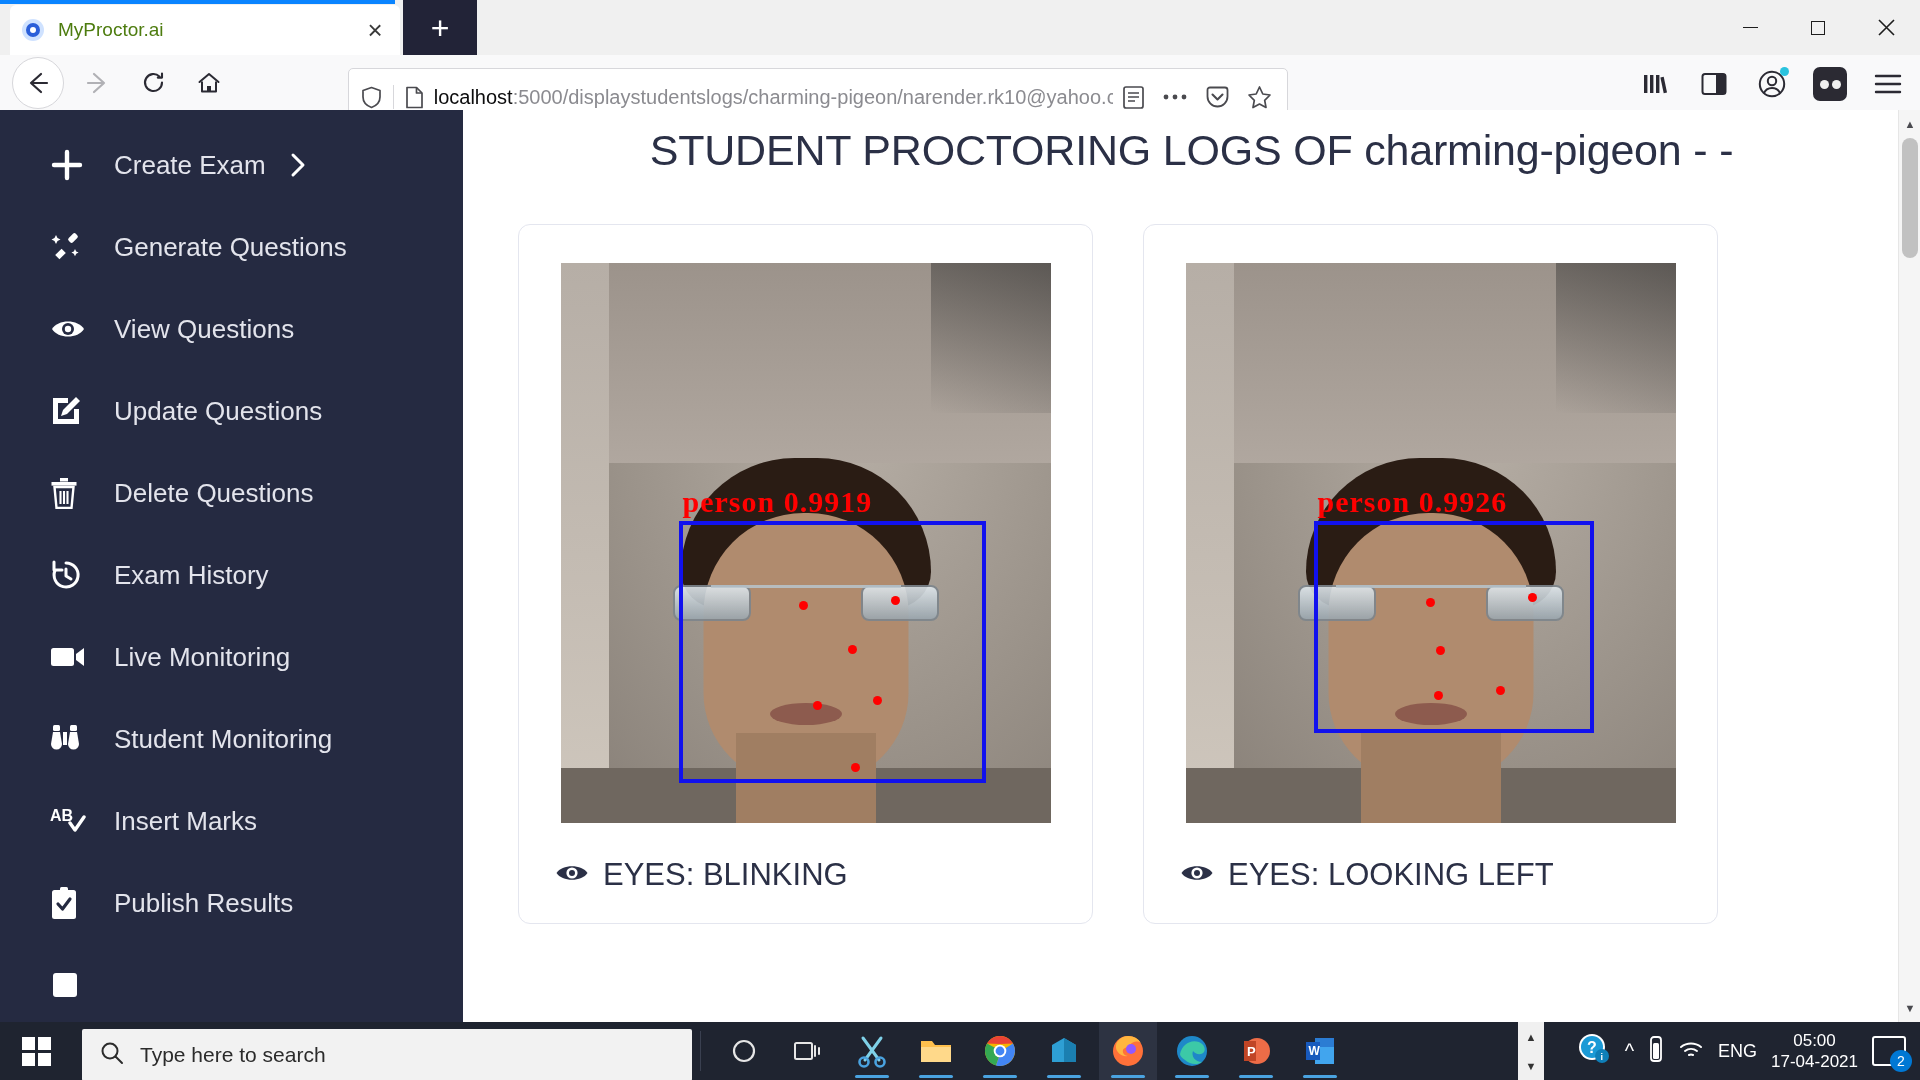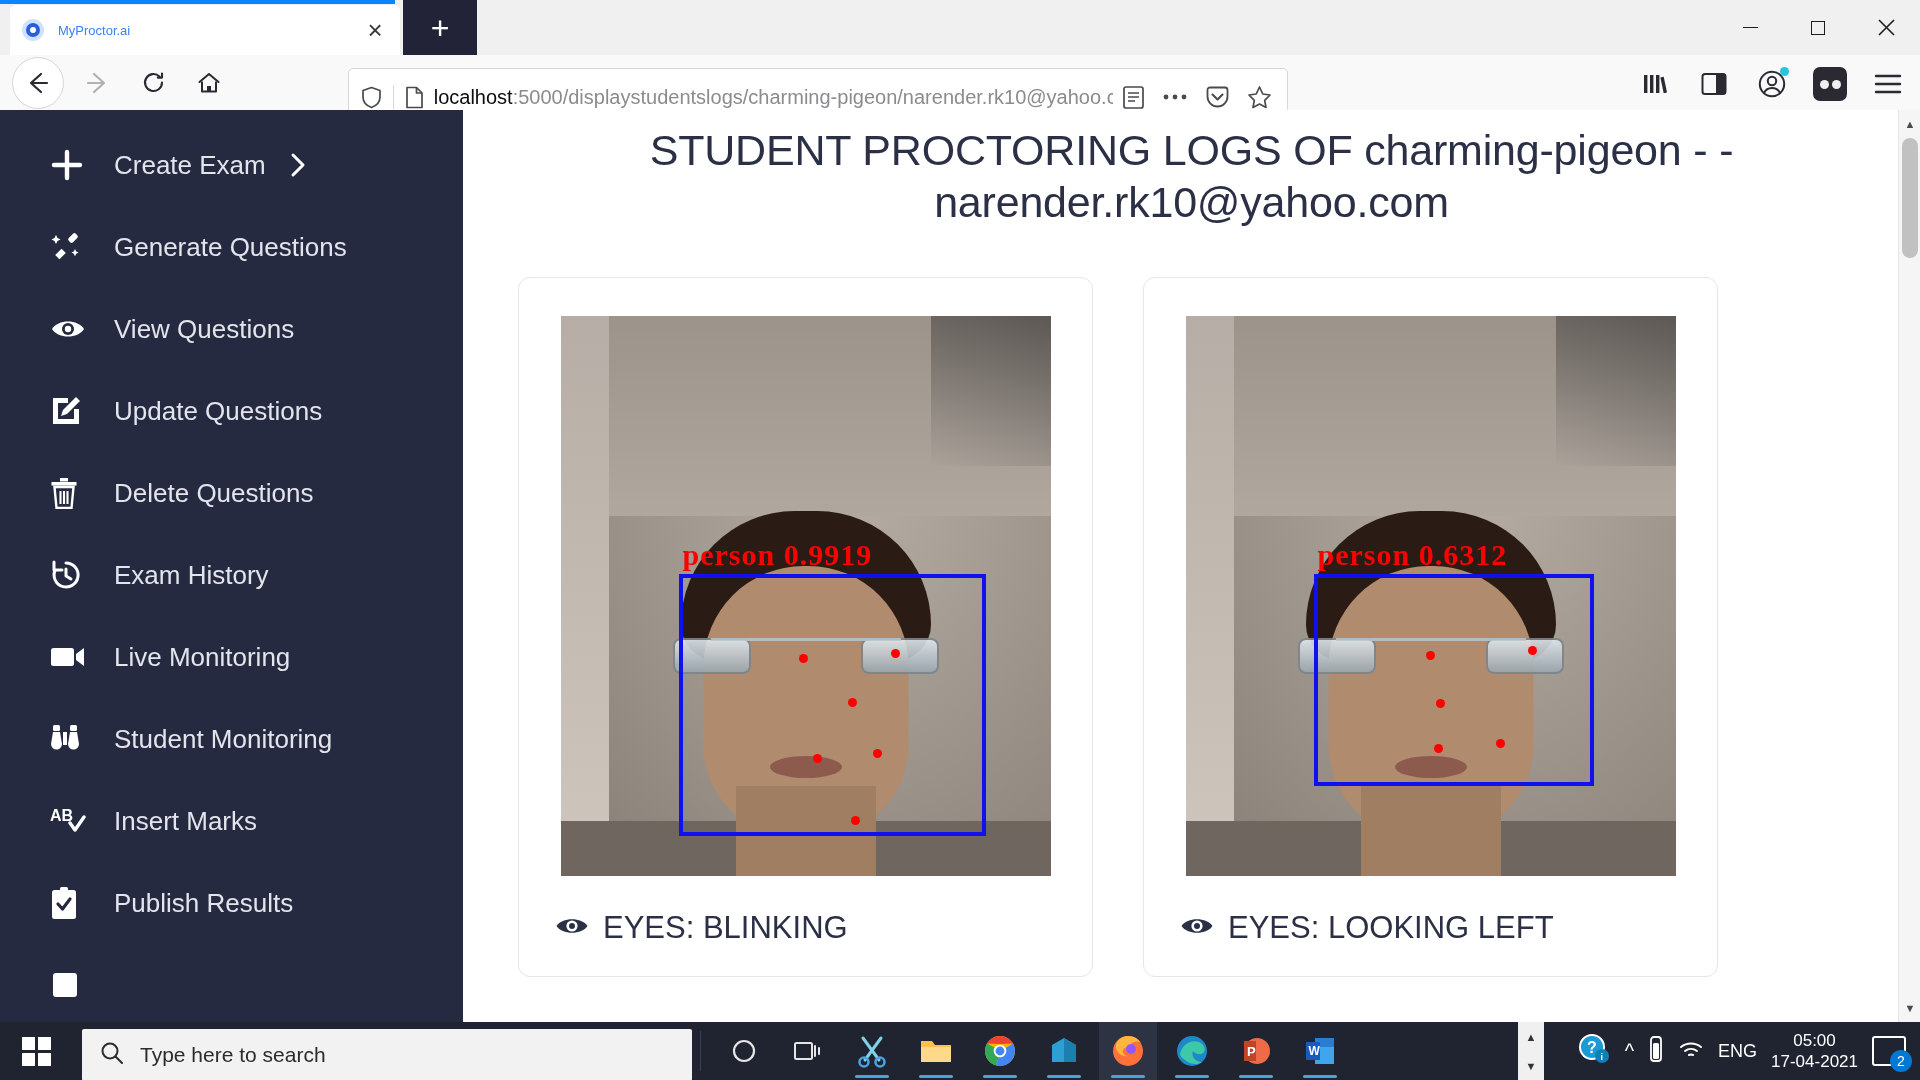--- a/index.html
+++ b/index.html
@@ -30,21 +30,21 @@
   }
   .tab-favicon::before {
     content: ""; position: absolute; left: 4px; top: 4px;
     width: 14px; height: 14px; border-radius: 50%; background: #2b5fd9;
   }
   .tab-favicon::after {
     content: ""; position: absolute; left: 8px; top: 8px;
     width: 6px; height: 6px; border-radius: 50%; background: #ffffff;
   }
   .tab-title {
-    margin-left: 14px; font-size: 13px; color: #3b82f6;
+    margin-left: 14px; font-size: 19px; color: #4d7c0f;
     white-space: nowrap; overflow: hidden;
   }
   .tab-close {
     position: absolute; right: 10px; top: 10px; width: 30px; height: 30px;
     display: flex; align-items: center; justify-content: center;
     font-size: 26px; color: #3a3a3a; line-height: 1; font-weight: 300;
   }
   .newtab {
     position: absolute; left: 403px; top: 0px; width: 74px; height: 55px;
     background: #222337;
@@ -549,21 +549,20 @@
           <svg width="30" height="30" viewBox="0 0 30 30">
               <rect x="3" y="3" width="24" height="24" rx="3" fill="#ffffff"></rect>
             </svg>
         </span>
       </div>
     </nav>
 
     <main class="content">
       <h1 class="page-title">
         <span>STUDENT PROCTORING LOGS OF charming-pigeon - -</span><br>
-        <span>narender.rk10@yahoo.com</span>
       </h1>
 
       <div class="cards">
 
         <div class="card">
           <div class="photo">
             <div class="wallMain"></div>
             <div class="wallTop"></div>
             <div class="wallL"></div>
             <div class="darkcorner"></div>
@@ -604,21 +603,21 @@
             <div class="darkcorner"></div>
             <div class="shoulder"></div>
             <div class="hair"></div>
             <div class="face"></div>
             <div class="neck"></div>
             <div class="lens l"></div>
             <div class="lens r"></div>
             <div class="glasses"></div>
             <div class="mouth"></div>
             <div class="bbox" style="left:128px; top:258px; width:280px; height:212px;"></div>
-            <div class="det-label" style="left:132px; top:222px;">person  0.6312</div>
+            <div class="det-label" style="left:132px; top:222px;">person  0.9926</div>
             <div class="lm" style="left:240px; top:335px;"></div>
             <div class="lm" style="left:342px; top:330px;"></div>
             <div class="lm" style="left:250px; top:383px;"></div>
             <div class="lm" style="left:248px; top:428px;"></div>
             <div class="lm" style="left:310px; top:423px;"></div>
           </div>
           <div class="card-caption">
             <span>
               <svg width="34" height="24" viewBox="0 0 34 24">
                   <path d="M1.5 12 C7 3 27 3 32.5 12 C27 21 7 21 1.5 12 Z" fill="#2b3046"></path>

